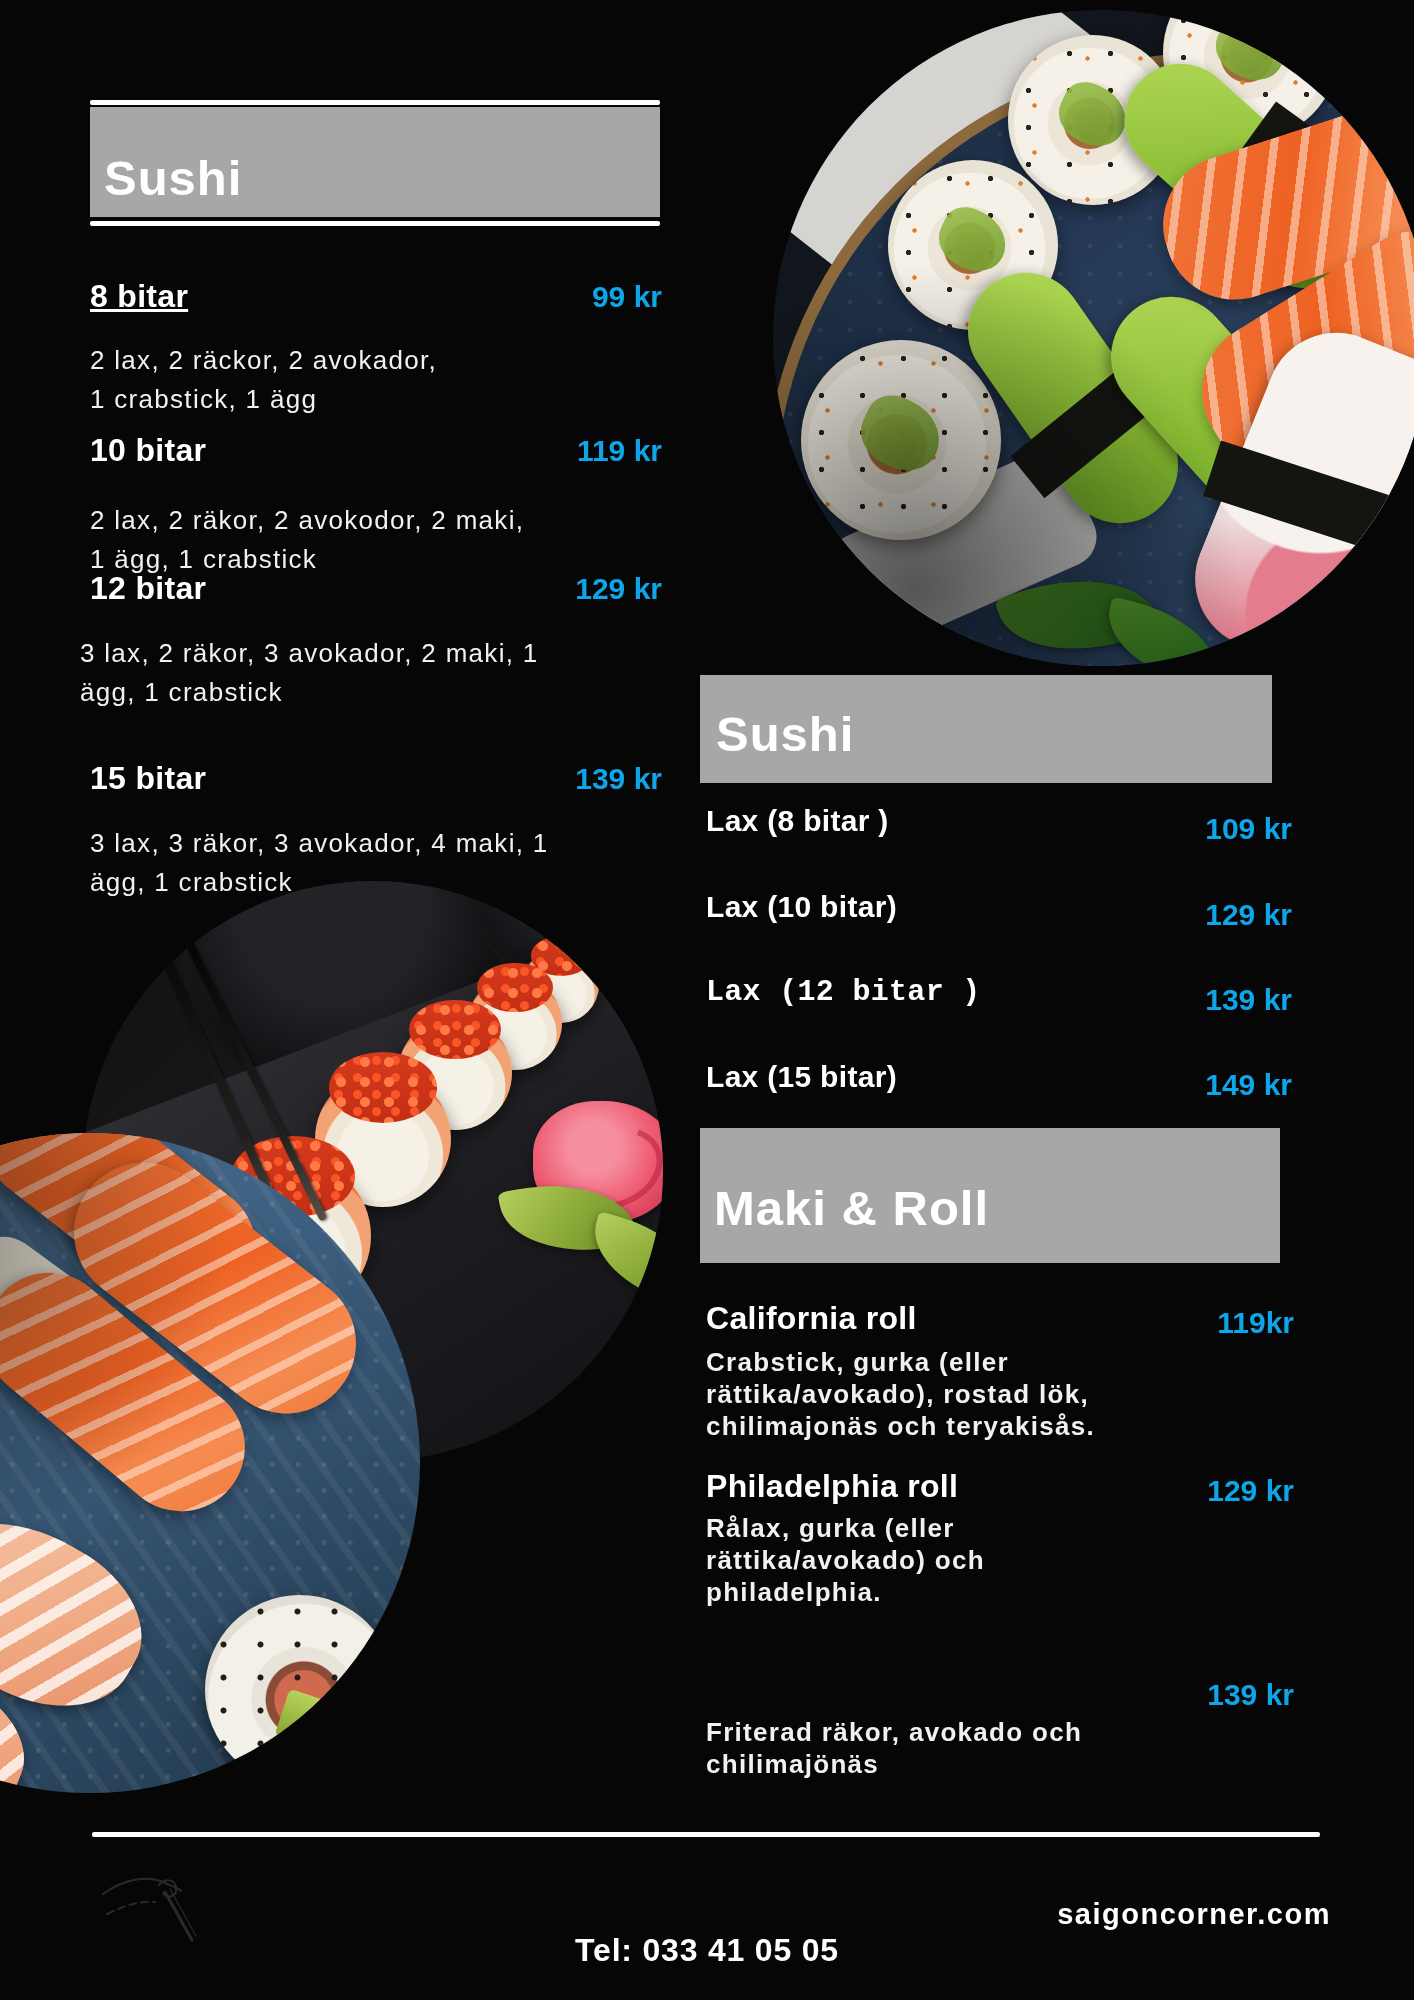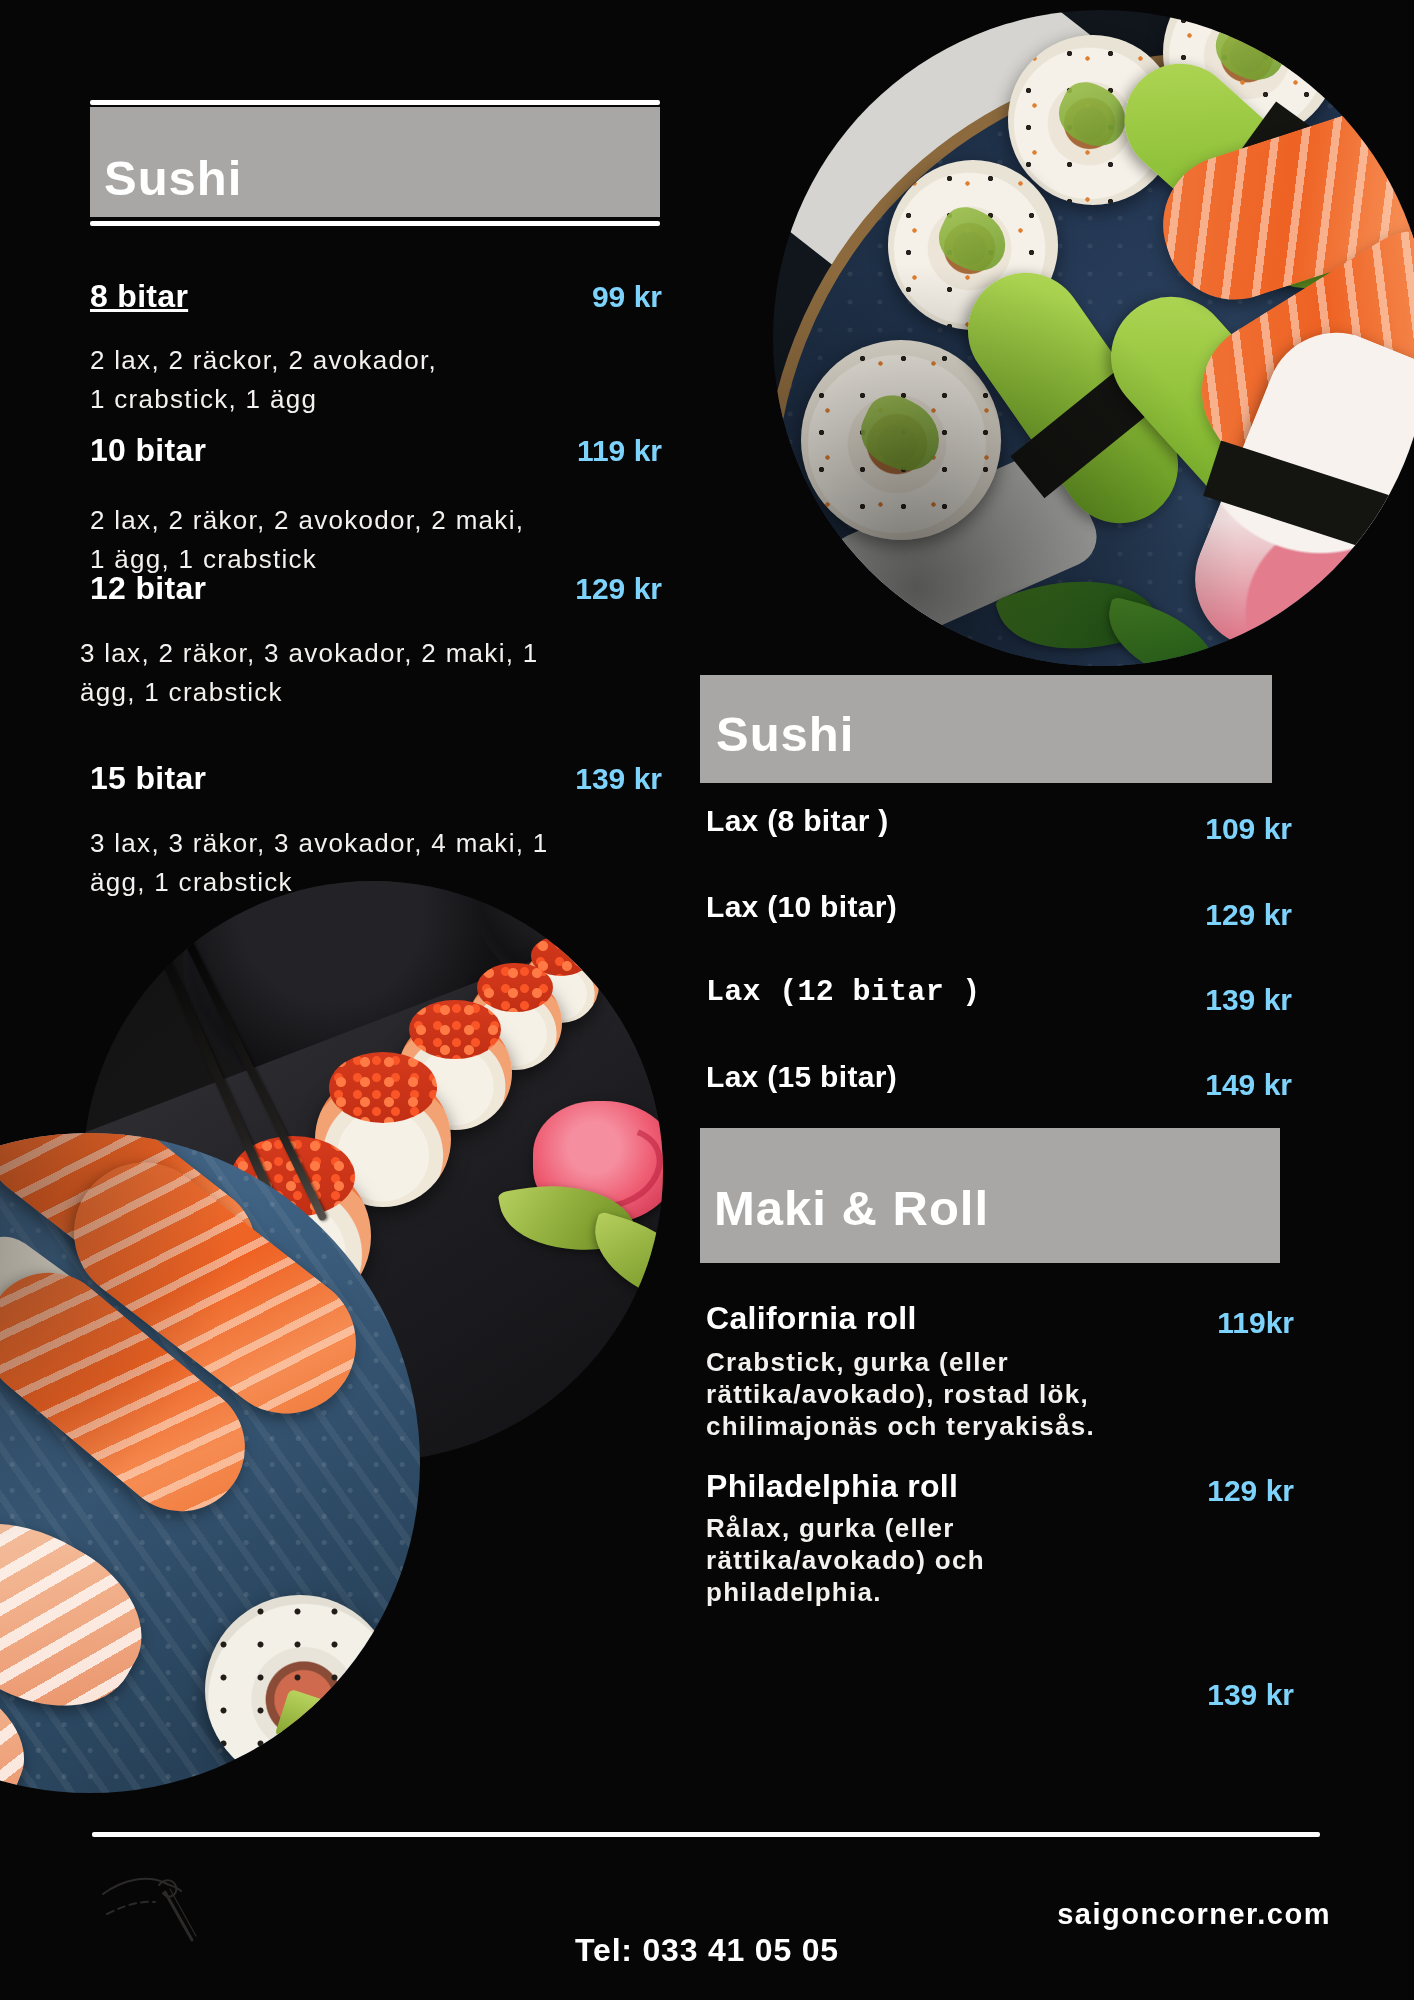--- a/index.html
+++ b/index.html
@@ -6,21 +6,21 @@
   .page{
     position:relative;width:1414px;height:2000px;overflow:hidden;
     background:#070606;font-family:"Liberation Sans",sans-serif;color:#fff;
   }
   
   .rule{position:absolute;height:5px;background:#ffffff;border-radius:2px;z-index:6;}
   .bar{position:absolute;background:#a9a7a6;z-index:5;}
   .bar-title{position:absolute;color:#ffffff;font-weight:800;font-size:49px;letter-spacing:1px;z-index:7;white-space:nowrap;text-align:center;}
   .iname{position:absolute;color:#ffffff;font-weight:700;font-size:32px;letter-spacing:.3px;z-index:7;white-space:nowrap;}
   .iname.sm{font-size:30px;}
-  .iprice{position:absolute;color:#7dd3fc;font-weight:700;font-size:30px;text-align:right;z-index:7;white-space:nowrap;}
+  .iprice{position:absolute;color:#0ea5e9;font-weight:700;font-size:30px;text-align:right;z-index:7;white-space:nowrap;}
   .idesc{position:absolute;color:#f3f1ef;font-weight:400;font-size:26px;line-height:39px;letter-spacing:1.3px;white-space:pre-line;z-index:7;}
   .idesc.lh40{line-height:32px;font-weight:bold;}
   .f-center{position:absolute;left:0;width:1414px;text-align:center;font-weight:700;font-size:32px;letter-spacing:.8px;z-index:7;}
   .f-site{position:absolute;font-weight:700;font-size:29px;letter-spacing:1.5px;z-index:7;text-align:right;}
   
   .photo{position:absolute;border-radius:50%;overflow:hidden;z-index:1;}
   .photo *{position:absolute;}
   .tr{left:773px;top:10px;width:656px;height:656px;background:#11161d;}
   .bl1{left:83px;top:881px;width:580px;height:580px;background:linear-gradient(140deg,#121111 0%,#181718 38%,#0b0b0c 100%);}
   .bl2{left:-240px;top:1133px;width:660px;height:660px;z-index:2;
@@ -228,20 +228,22 @@
 rättika/avokado), rostad lök,
 chilimajonäs och teryakisås.</div>
 
   <div class="iname" style="left:706px;top:1468px;">Philadelphia roll</div>
   <div class="iprice" style="left:1000px;top:1474px;width:294px;">129 kr</div>
   <div class="idesc lh40" style="left:706px;top:1512px;">Rålax, gurka (eller
 rättika/avokado) och
 philadelphia.</div>
 
   <div class="iprice" style="left:1000px;top:1678px;width:294px;">139 kr</div>
+  <div class="idesc lh40" style="left:706px;top:1716px;">Friterad räkor,  avokado och
+chilimajönäs</div>
 
   <div class="rule" style="left:92px;top:1832px;width:1228px;"></div>
 
   <svg class="logo-svg" style="left:95px;top:1850px;" width="130" height="130" viewBox="0 0 130 130">
     <g fill="none" stroke="#2b2a28" stroke-width="2" stroke-linecap="round">
       <path d="M8 44 C 30 28, 54 25, 70 33 C 76 36, 82 37, 86 41"></path>
       <path d="M12 64 C 32 54, 46 51, 60 52" stroke-dasharray="7 5"></path>
       <path d="M64 35 c 6 -7, 15 -6, 17 2 c 2 9, -9 13, -13 6"></path>
       <path d="M70 42 L 97 90" stroke-width="3"></path>
       <path d="M75 39 L 101 86" stroke-width="1.2"></path>

